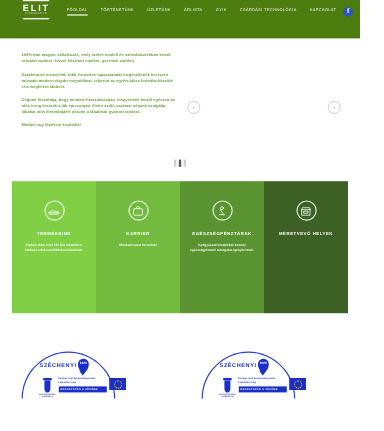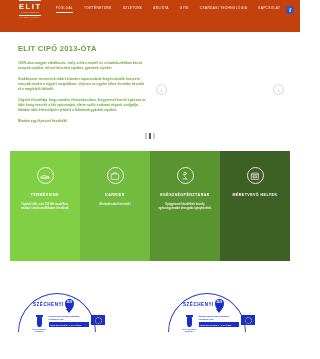--- a/index.html
+++ b/index.html
@@ -7,21 +7,21 @@
   body {
     font-family:"Liberation Sans", sans-serif;
     background:#ffffff;
     overflow:hidden;
     position:relative;
   }
 
   
   .header {
     height:32px;
-    background:#c2410c;
+    background:#4d7c0f;
     display:flex;
     align-items:center;
     padding:0 6px 13px 18px;
   }
   .logo {
     display:flex;
     flex-direction:column;
     align-items:center;
     justify-content:center;
     margin-right:14px;
@@ -308,21 +308,20 @@
     <div class="nav-item">ÁRLISTA</div>
     <div class="nav-item">GYIK</div>
     <div class="nav-item">CSÁRDÁSI TECHNOLÓGIA</div>
     <div class="nav-item">KAPCSOLAT</div>
   </div>
 
   <div class="fb-icon">f</div>
 </div>
 
 <div class="intro">
-  <div class="intro-title">ELIT CIPŐ 2013-ÓTA</div>
 
   <div class="para">100%-ban magyar vállalkozás, mely széles modell és színválasztékban készít ortopéd cipőket, kézzel készített cipőket, gyermek cipőket.</div>
   <div class="para">Szakképzett mesterünk több évtizedes tapasztalatát kiegészítették korszerű műszaki modern elgyárt megoldásai, teljesen az egyéni lábra formába készítik el a megfelelő lábbelit.</div>
   <div class="para">Cégünk filozófiája, hogy minden életszakaszban, kisgyermek kortól egészen az idős korig érezzék a láb epicsonjait, életre szóló szakmai végzett szolgálja, lábakat idős életmódjáért jelzünk a lábaknak gyártott cipőket.</div>
   <div class="para">Minden egy lépéssel kezdődik!</div>
 
   <div class="arrow arrow-prev">‹</div>
   <div class="arrow arrow-next">›</div>
 
   <div class="dots">

